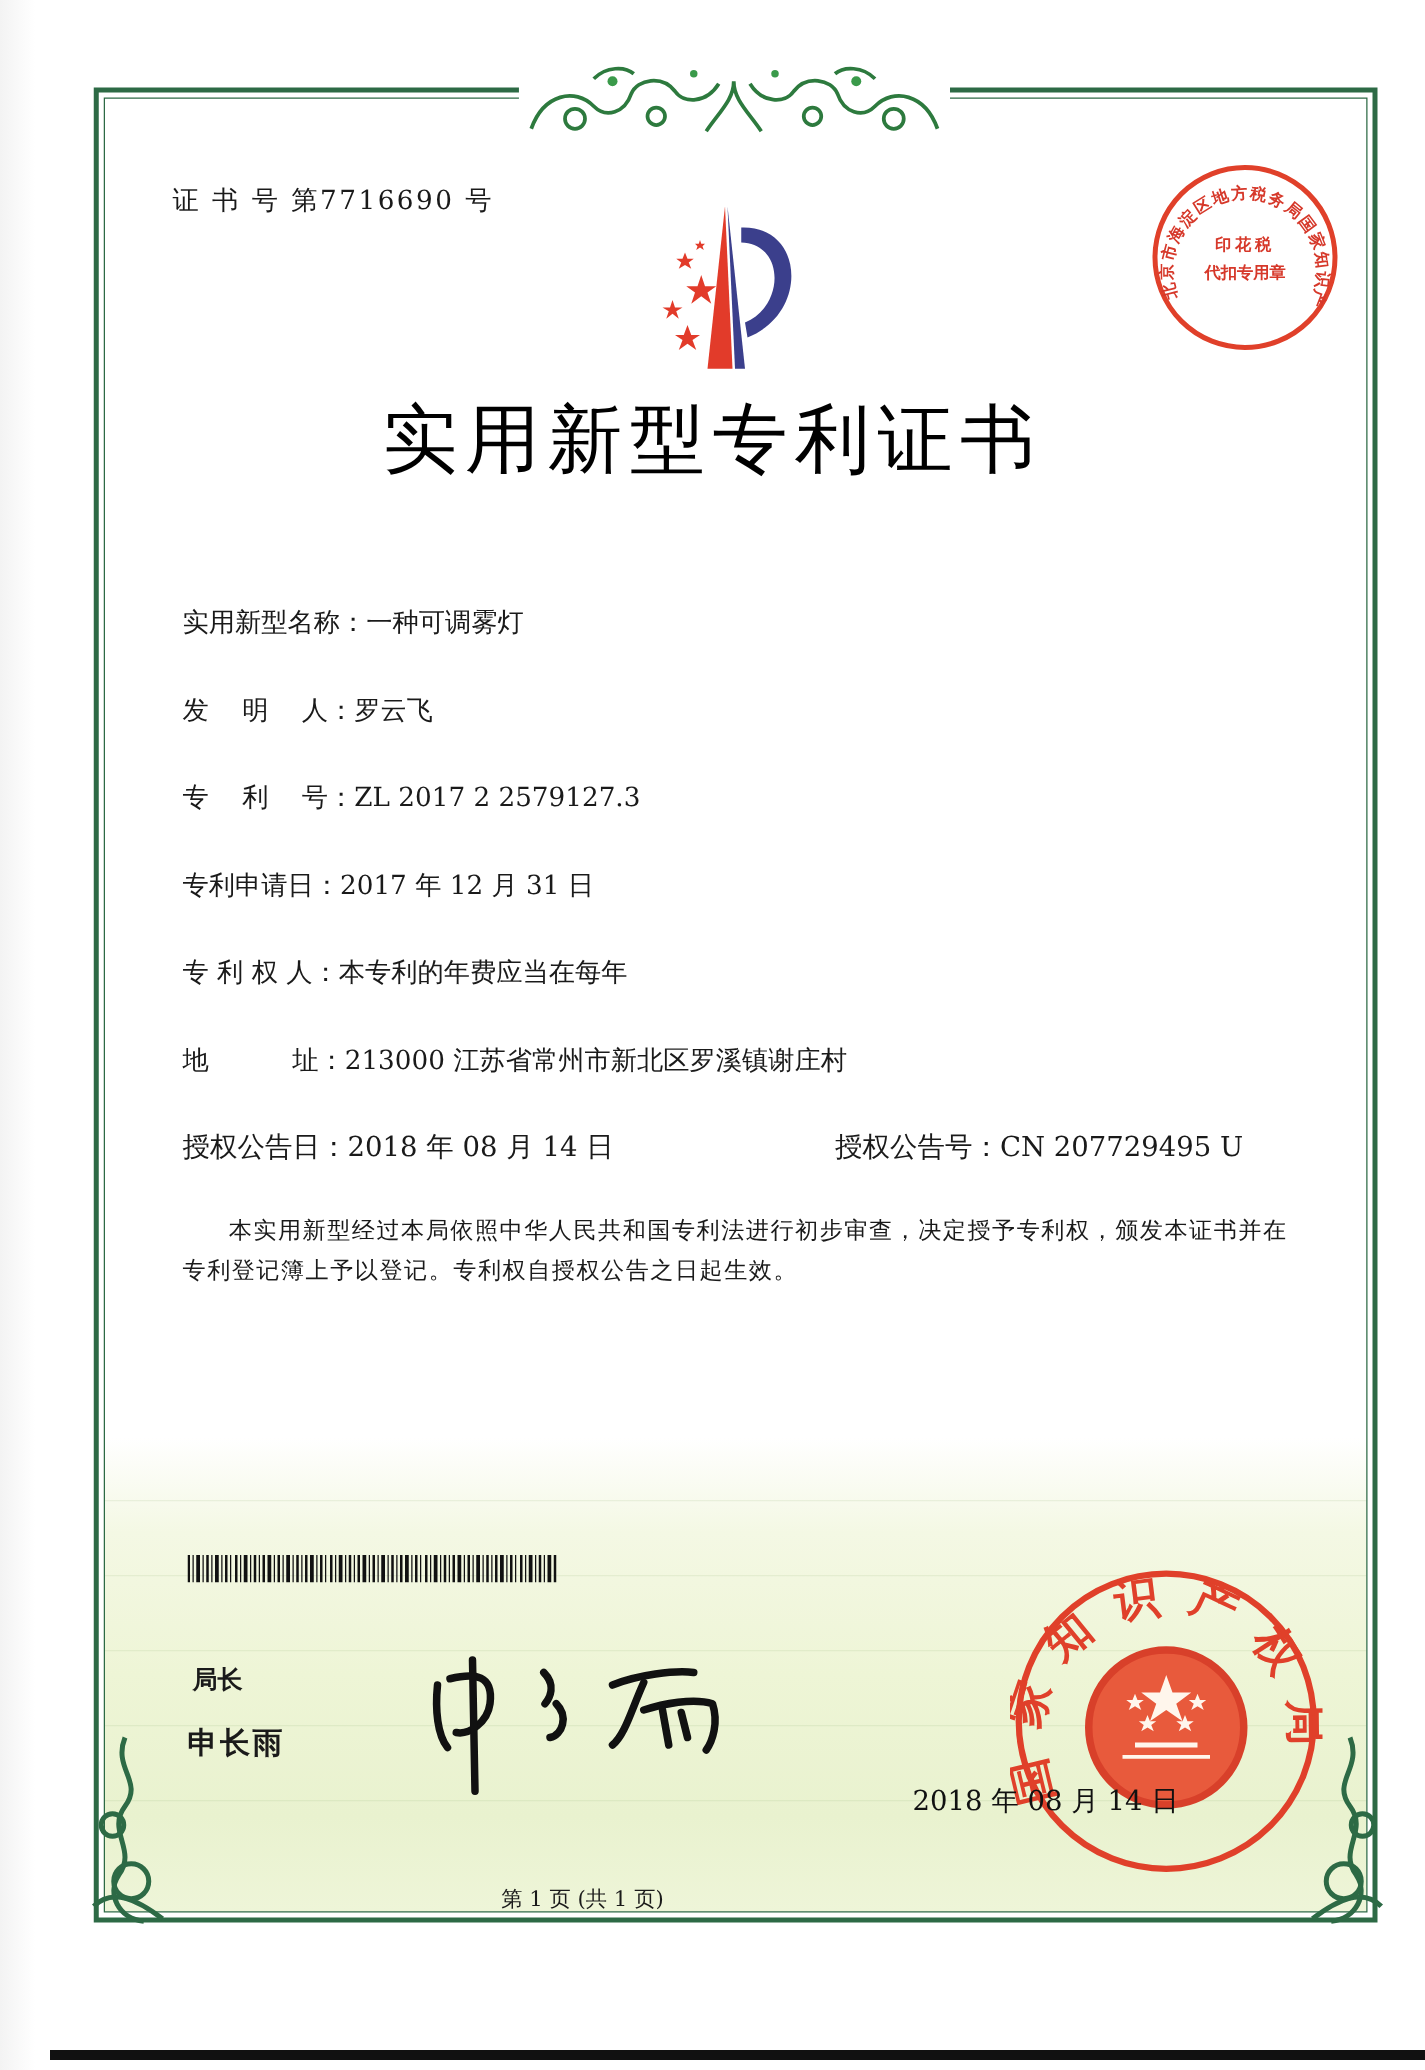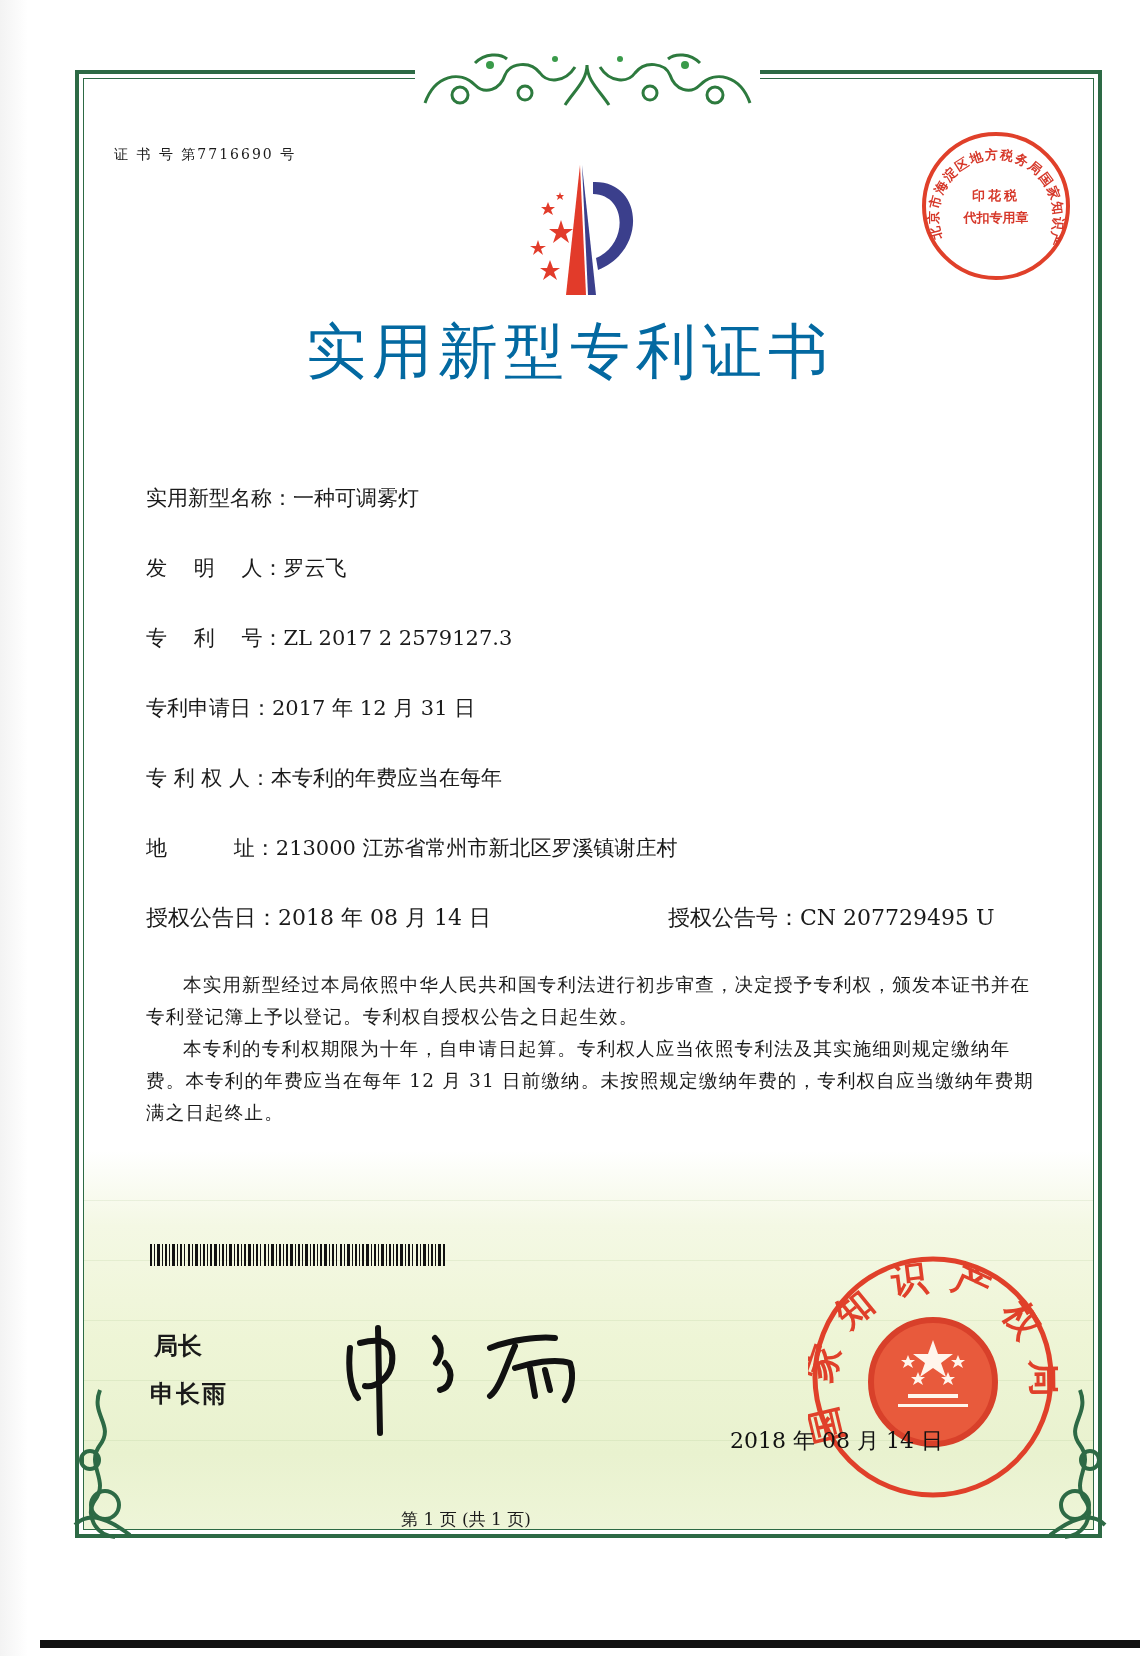--- a/index.html
+++ b/index.html
@@ -6,31 +6,31 @@
   body { width:1140px; height:1656px; position:relative; background:#ffffff; overflow:hidden;
          font-family:"DejaVu Serif","Liberation Serif",serif; color:#1a1a1a; }
   .abs { position:absolute; }
   .frame-outer { left:75px; top:70px; width:1027px; height:1468px; border:4px solid #2d6a45; box-sizing:border-box; }
   .frame-inner { left:83px; top:78px; width:1011px; height:1452px; border:1.5px solid #2d6a45; box-sizing:border-box; }
   .green-band { left:84px; top:1150px; width:1009px; height:379px;
      background:linear-gradient(180deg, #ffffff 0%, #f4f8e4 20%, #eef5d6 50%, #e9f2cf 80%, #eef5d8 100%); }
   .wave { left:84px; width:1009px; height:1px; background:rgba(150,180,120,0.15); }
   .top-ornament { left:415px; top:45px; width:345px; height:70px; }
   .corner { width:85px; height:160px; }
-  .cert-no { left:114px; top:146px; font-size:14px; letter-spacing:2px;text-align:center; }
+  .cert-no { left:138px; top:146px; font-size:21px; letter-spacing:2px;text-align:center; }
   .logo { left:468px; top:160px; width:200px; height:140px; }
   .tax-seal { left:918px; top:128px; width:156px; height:156px; }
   .title { left:0; width:1140px; top:312px; text-align:center; font-family:"DejaVu Sans","Liberation Sans",sans-serif;
-           font-size:60px; letter-spacing:6px; color:#0369a1; }
+           font-size:60px; letter-spacing:6px; color:#000000; }
   .field { left:146px; font-size:21px; font-family:"DejaVu Sans","Liberation Sans",sans-serif; white-space:pre; }
   .field .val { font-family:"DejaVu Serif","Liberation Serif",serif; }
   .para { left:146px; width:890px; font-size:18.5px; line-height:32px; letter-spacing:1.2px; }
   .para p { margin:0; text-indent:2em; }
   .barcode { left:150px; top:1244px; width:296px; height:22px; }
-  .director-title { left:154px; top:1330px; font-size:24px; font-weight:bold; font-family:"DejaVu Sans","Liberation Sans",sans-serif; }
+  .director-title { left:154px; top:1330px; font-size:20px; font-weight:bold; font-family:"DejaVu Sans","Liberation Sans",sans-serif; }
   .director-name { left:150px; top:1378px; font-size:24px; font-weight:bold; font-family:"DejaVu Sans","Liberation Sans",sans-serif; letter-spacing:2px;}
   .signature { left:340px; top:1318px; width:260px; height:120px; }
   .big-seal { left:808px; top:1252px; width:250px; height:250px; }
   .seal-date { left:730px; top:1426px; font-size:22px; color:#111; }
   .page-footer { left:0; width:932px; top:1508px; text-align:center; font-size:17px; }
   .scan-bar { left:40px; top:1640px; width:1100px; height:8px; background:#111; }
   .left-edge { left:0; top:0; width:28px; height:1656px; background:linear-gradient(90deg,#f3f3f3,#ffffff); }
 </style>
 </head>
 <body>
@@ -123,21 +123,20 @@
 <div class="abs field" style="top:624px;"><span>专    利    号：</span><span class="val">ZL 2017 2 2579127.3</span></div>
 <div class="abs field" style="top:694px;"><span>专利申请日：</span><span class="val">2017 年 12 月 31 日</span></div>
 <div class="abs field" style="top:764px;"><span>专 利 权 人：</span><span class="val">本专利的年费应当在每年</span></div>
 <div class="abs field" style="top:834px;"><span>地          址：</span><span class="val">213000 江苏省常州市新北区罗溪镇谢庄村</span></div>
 
 <div class="abs field" style="top:903px; font-size:22px;"><span>授权公告日：</span><span class="val">2018 年 08 月 14 日</span></div>
 <div class="abs field" style="top:903px; left:668px; font-size:22px;"><span>授权公告号：</span><span class="val">CN 207729495 U</span></div>
 
 <div class="abs para" style="top:969px;">
   <p>本实用新型经过本局依照中华人民共和国专利法进行初步审查，决定授予专利权，颁发本证书并在专利登记簿上予以登记。专利权自授权公告之日起生效。</p>
-  <p>本专利的专利权期限为十年，自申请日起算。专利权人应当依照专利法及其实施细则规定缴纳年费。本专利的年费应当在每年 12 月 31 日前缴纳。未按照规定缴纳年费的，专利权自应当缴纳年费期满之日起终止。</p>
 </div>
 
 <svg class="abs barcode" viewBox="0 0 296 22" preserveAspectRatio="none">
   <g fill="#111">
     <rect x="0" y="0" width="2" height="22"></rect>
       <rect x="4" y="0" width="1" height="22"></rect>
       <rect x="7" y="0" width="3" height="22"></rect>
       <rect x="12" y="0" width="1" height="22"></rect>
       <rect x="15" y="0" width="2" height="22"></rect>
       <rect x="19" y="0" width="1" height="22"></rect>

